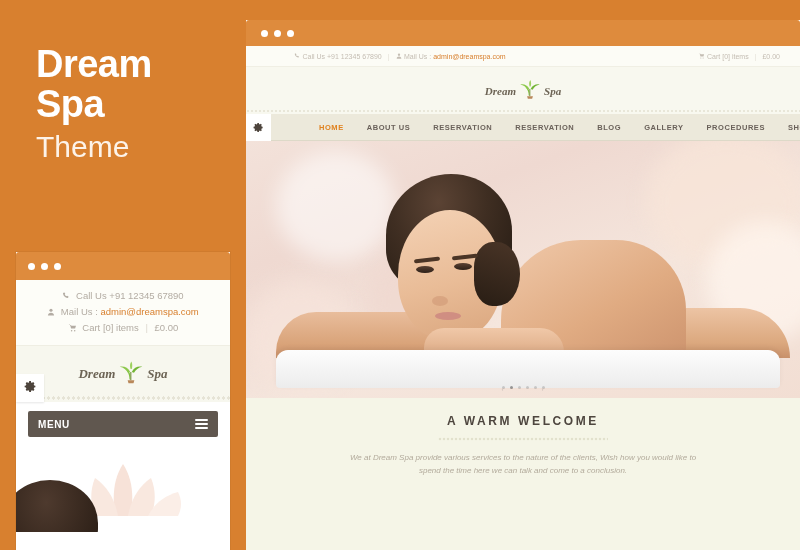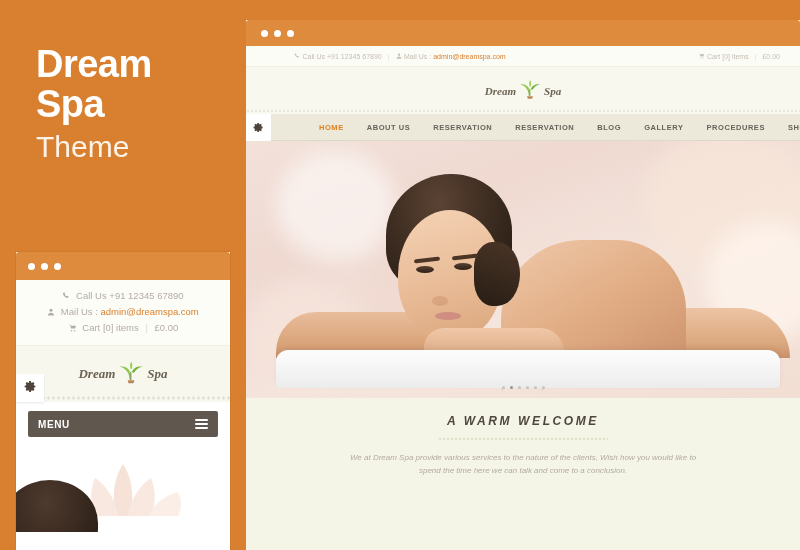--- a/index.html
+++ b/index.html
@@ -339,21 +339,20 @@
     position: relative;
     padding-top: 16px;
     text-align: center;
   }
   .welcome-title {
     font-size: 12px;
     font-weight: bold;
     color: #4e463f;
     letter-spacing: 2.6px;
     margin: 0;
-    font-style: italic;
   }
   .welcome-sep {
     margin: 9px auto 0 auto;
     width: 170px; height: 4px;
     background-image: radial-gradient(circle at 2px 2px, #e2e1cd 1.4px, transparent 1.6px);
     background-size: 4px 4px;
   }
   .welcome-text {
     margin: 10px auto 0 auto;
     width: 370px;

